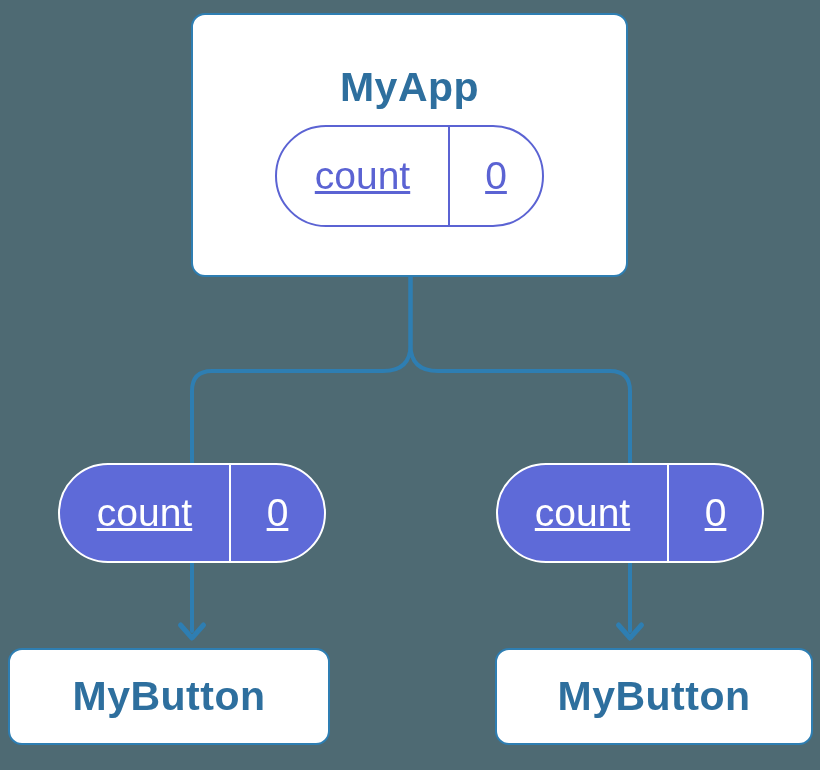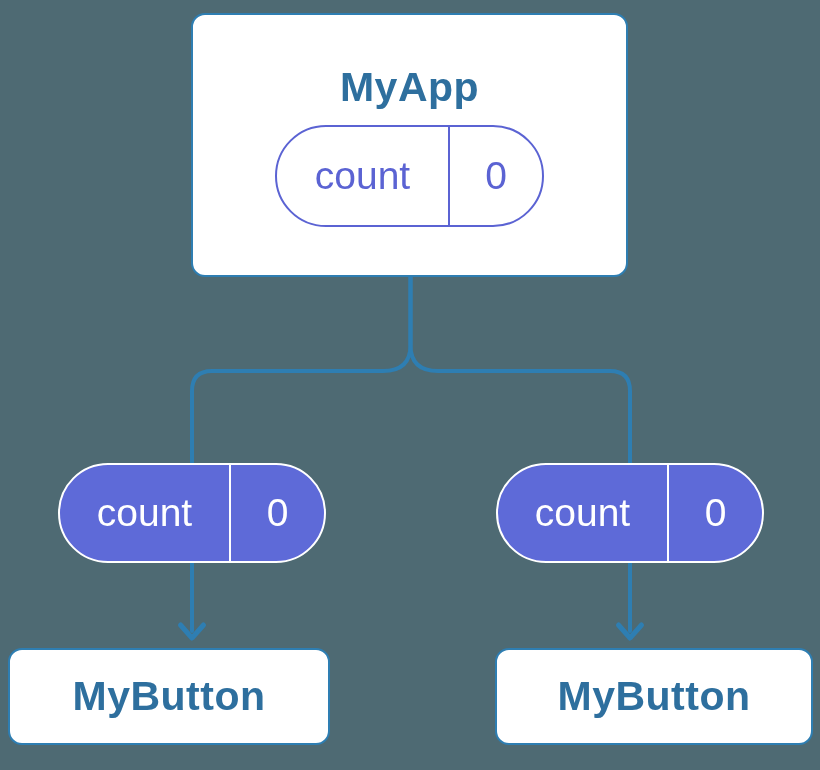--- a/index.html
+++ b/index.html
@@ -69,20 +69,21 @@
     display: flex;
     align-items: stretch;
     border-radius: 51px;
     overflow: hidden;
     font-size: 39px;
   }
   .pill .seg {
     display: flex;
     align-items: center;
     justify-content: center;
+    text-decoration: underline;
   }
   .pill .seg-name  { width: 173px; }
   .pill .seg-value { flex: 1; }
 
   .pill-outline {
     width: 269px; height: 102px;
     border: 2px solid var(--state-purple);
     color: var(--state-purple);
     background: var(--card-fill);
   }

